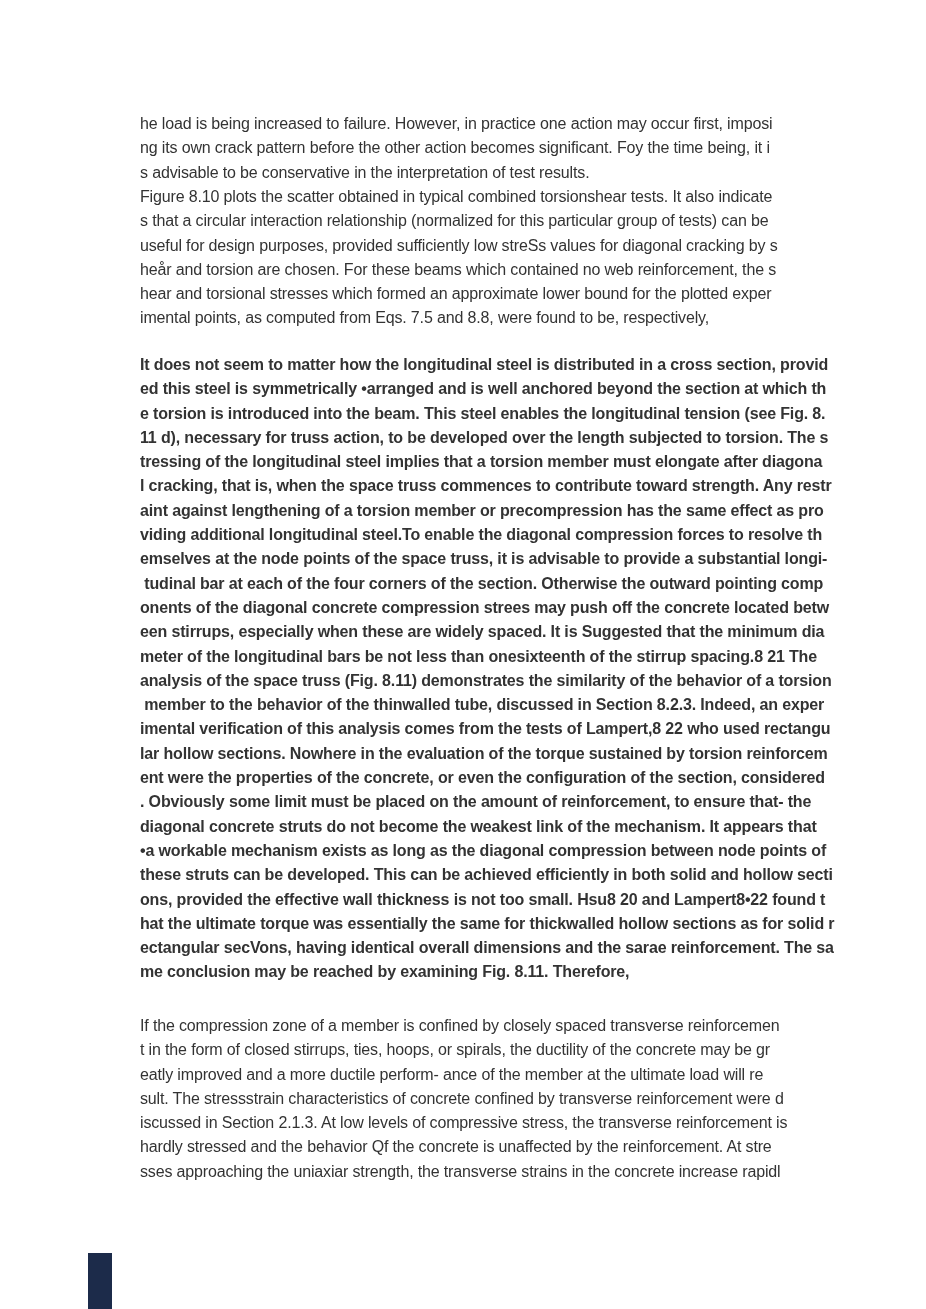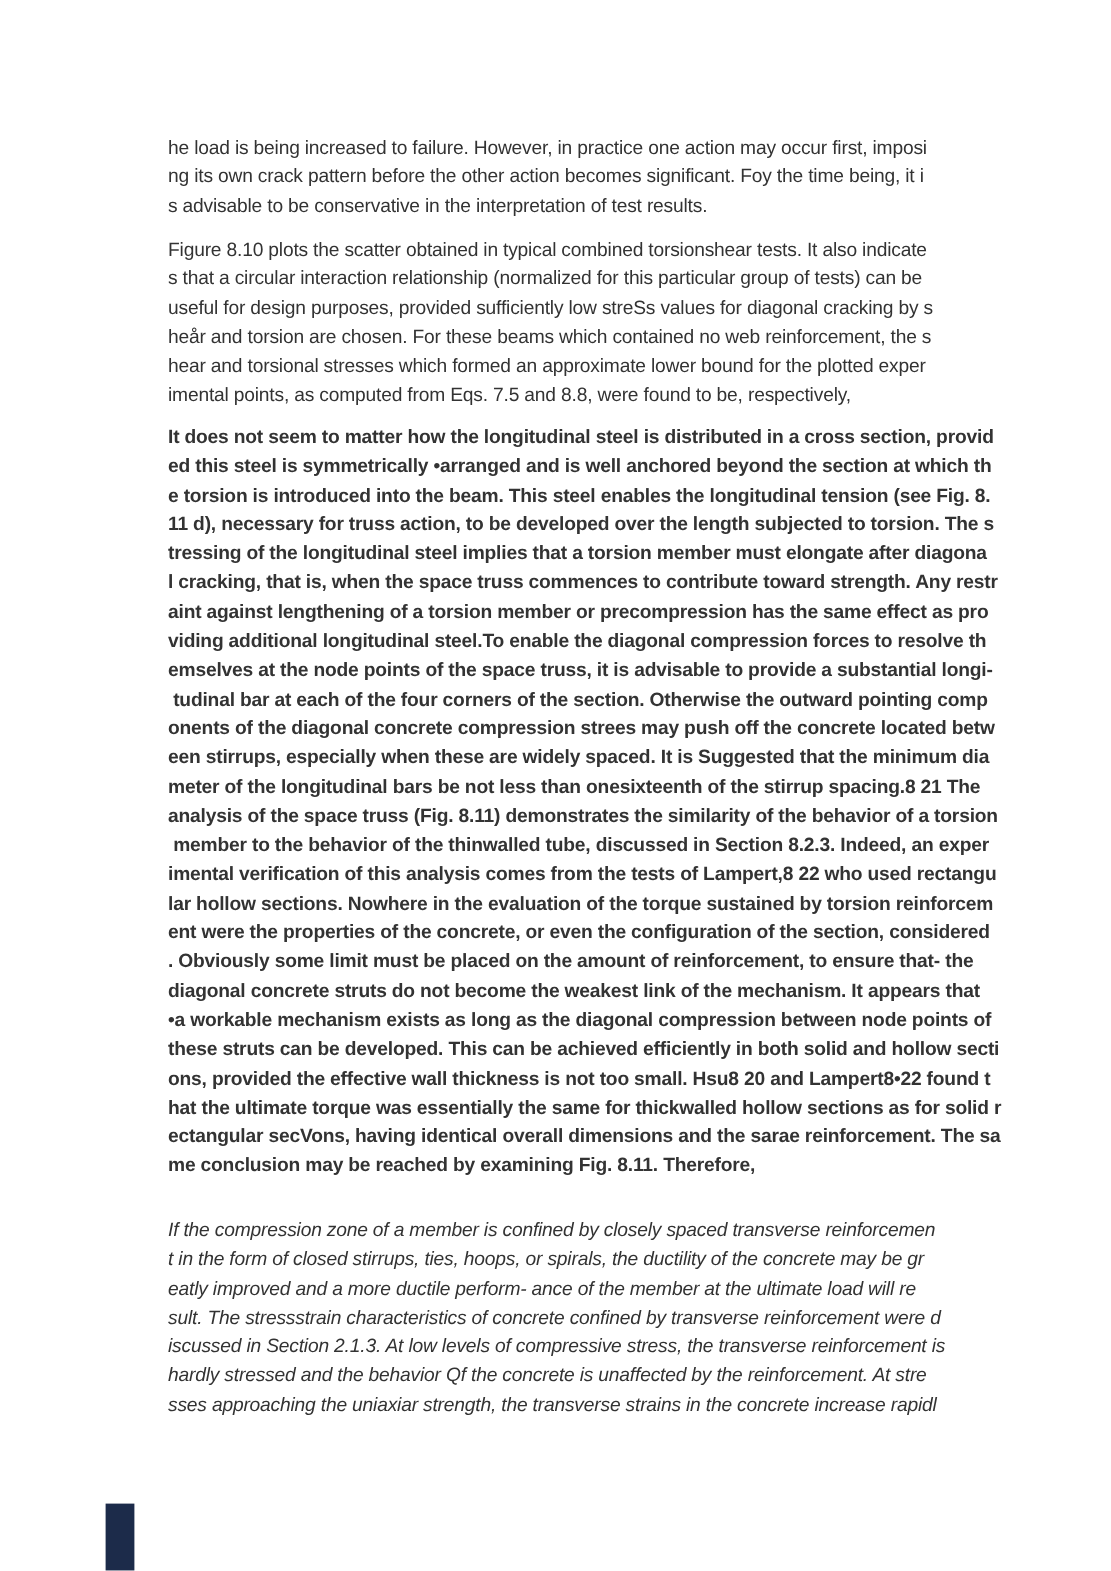--- a/index.html
+++ b/index.html
@@ -20,38 +20,38 @@
     left: 140px;
     font-size: 16px;
     line-height: 24.3px;
     letter-spacing: -0.15px;
     color: #333333;
     white-space: pre;
   }
   .para-1 { top: 112px; }
   .para-2 { top: 185px; }
   .para-3 { top: 353px; }
-  .para-4 { top: 1014px; font-style: italic; }
+  .para-4 { top: 1014px; }
   .page-marker {
     position: absolute;
     left: 88px;
     top: 1253px;
     width: 24px;
     height: 56px;
     background: #1c2b4a;
   }
 </style>
 </head>
 <body>
 
 <div class="screen" style="background: rgb(255, 255, 255);">
   <div class="para para-1" style="color: rgb(51, 51, 51);">he load is being increased to failure. However, in practice one action may occur first, imposi
 ng its own crack pattern before the other action becomes significant. Foy the time being, it i
 s advisable to be conservative in the interpretation of test results.</div>
-  <div class="para para-2" style="color: rgb(51, 51, 51); margin-top: 12px;">Figure 8.10 plots the scatter obtained in typical combined torsionshear tests. It also indicate
+  <div class="para para-2" style="color: rgb(51, 51, 51);">Figure 8.10 plots the scatter obtained in typical combined torsionshear tests. It also indicate
 s that a circular interaction relationship (normalized for this particular group of tests) can be
 useful for design purposes, provided sufficiently low streSs values for diagonal cracking by s
 heår and torsion are chosen. For these beams which contained no web reinforcement, the s
 hear and torsional stresses which formed an approximate lower bound for the plotted exper
 imental points, as computed from Eqs. 7.5 and 8.8, were found to be, respectively,</div>
   <div class="para para-3" style="color: rgb(51, 51, 51); font-weight: bold;">It does not seem to matter how the longitudinal steel is distributed in a cross section, provid
 ed this steel is symmetrically •arranged and is well anchored beyond the section at which th
 e torsion is introduced into the beam. This steel enables the longitudinal tension (see Fig. 8.
 11 d), necessary for truss action, to be developed over the length subjected to torsion. The s
 tressing of the longitudinal steel implies that a torsion member must elongate after diagona

